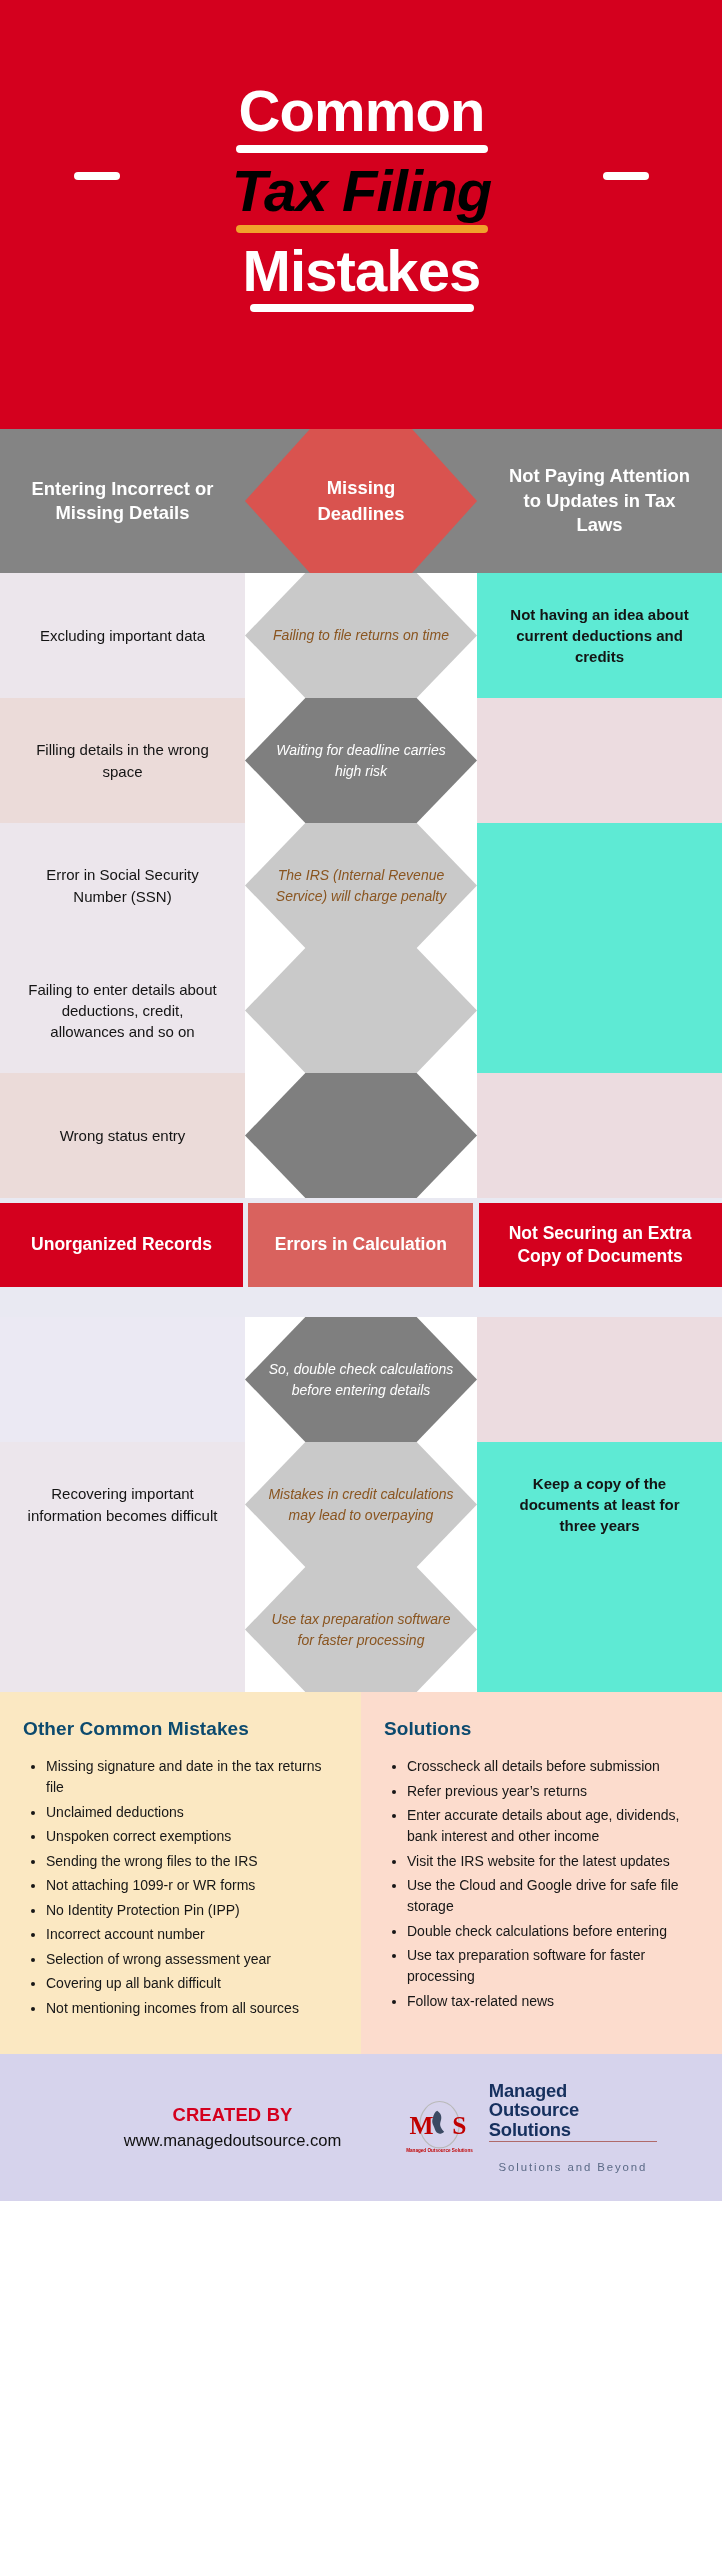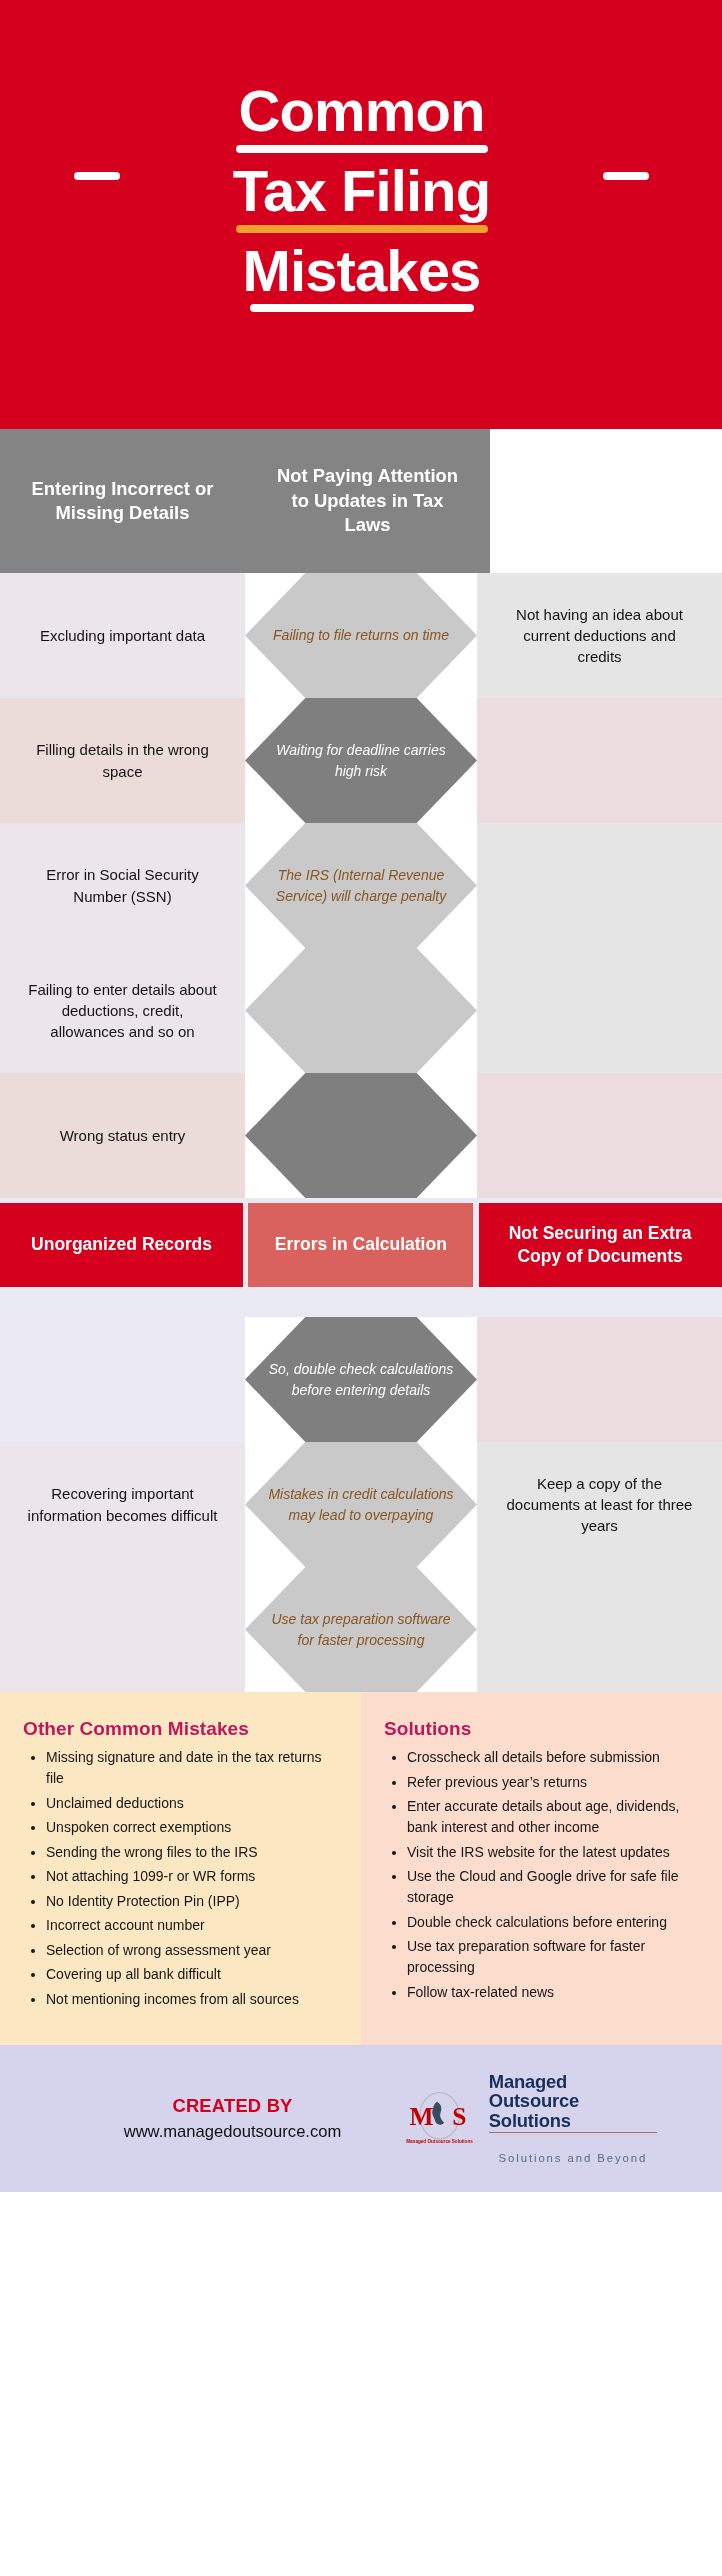--- a/index.html
+++ b/index.html
@@ -31,21 +31,21 @@
   .hero-line { position: relative; display: block; }
   .hero-word {
     font-size: 58px;
     font-weight: 700;
     letter-spacing: -0.9px;
     line-height: 1.04;
     display: inline-block;
     padding: 0 3.5px;
   }
   .w-white { color: #ffffff; }
-  .w-gold  { color: #ffffff; }
+  .w-gold  { color: #000000; font-style: italic; }
   .rule {
     height: 8px;
     border-radius: 4.4px;
     margin: 3.5px auto 8px auto;
   }
   .rule-white { background: #ffffff; width: 252px; }
   .rule-gold  { background: #f0a22c; width: 252px; }
   .rule-w2    { background: #ffffff; width: 224px; }
   .side-dash {
     position: absolute;
@@ -102,21 +102,21 @@
     clip-path: polygon(28% 0%, 72% 0%, 100% 50%, 72% 100%, 28% 100%, 0% 50%);
   }
   .hex-red  { background: #d9534f; }
   .hex-txt {
     position: relative; z-index: 3;
     padding: 5.3px 14px; text-align: center;
   }
 
   
   .alt-a .col-left  { background: #ece6ec; }
-  .alt-a .col-right { background: #e5e5e5; }
+  .alt-a .col-right { background: #5eead4; font-weight: bold; }
   .alt-b .col-left  { background: #ebdbd9; }
   .alt-b .col-right { background: #ecdce0; }
   .alt-c .col-left  { background: #ebe9f3; }
   .alt-c .col-right { background: #ebe9f3; }
 
   .midwrap {
     width: 232px;
     position: relative;
   }
   .midwrap .hexa {
@@ -155,24 +155,24 @@
   .secbar-3 { width: 243px; background: #d4001e; }
 
   .gap-band { width: 723px; height: 23px; background: #e9e9f2; }
 
   
   .lists { display: flex; width: 723px; }
   .list-col { padding: 26px 23px 32px 23px; }
   .list-left  { width: 361px; background: #fbe8c2; }
   .list-right { width: 362px; background: #fcdccd; }
   .list-title {
-    color: #be185d;
+    color: #0c4a6e;
     font-size: 19px;
     font-weight: 700;
-    margin-bottom: 7px;
+    margin-bottom: 16px;
     letter-spacing: 0.1px;
   }
   .list-col ul { margin: 0 0 0 23px; }
   .list-col li {
     font-size: 14px;
     line-height: 1.5;
     color: #171717;
     margin-bottom: 3.5px;
   }
 
@@ -243,20 +243,24 @@
         <span class="hero-word w-white">Mistakes</span>
         <div class="rule rule-w2"></div>
       </div>
     </div>
   </div>
 
   <div class="grid">
 
     <div class="row hdr-row">
       <div class="cell col-left hdr-cell">Entering Incorrect or Missing Details</div>
+      <div class="cell col-mid hdr-mid">
+        <div class="hex-overlay hex-red"></div>
+        <div class="hex-txt">Missing Deadlines</div>
+      </div>
       <div class="cell col-right hdr-cell">Not Paying Attention to Updates in Tax Laws</div>
     </div>
 
     <div class="row alt-a" style="height:125px">
       <div class="cell col-left">Excluding important data</div>
       <div class="midwrap">
         <div class="hexa lite">
           <span>Failing to file returns on time</span>
         </div>
       </div>

